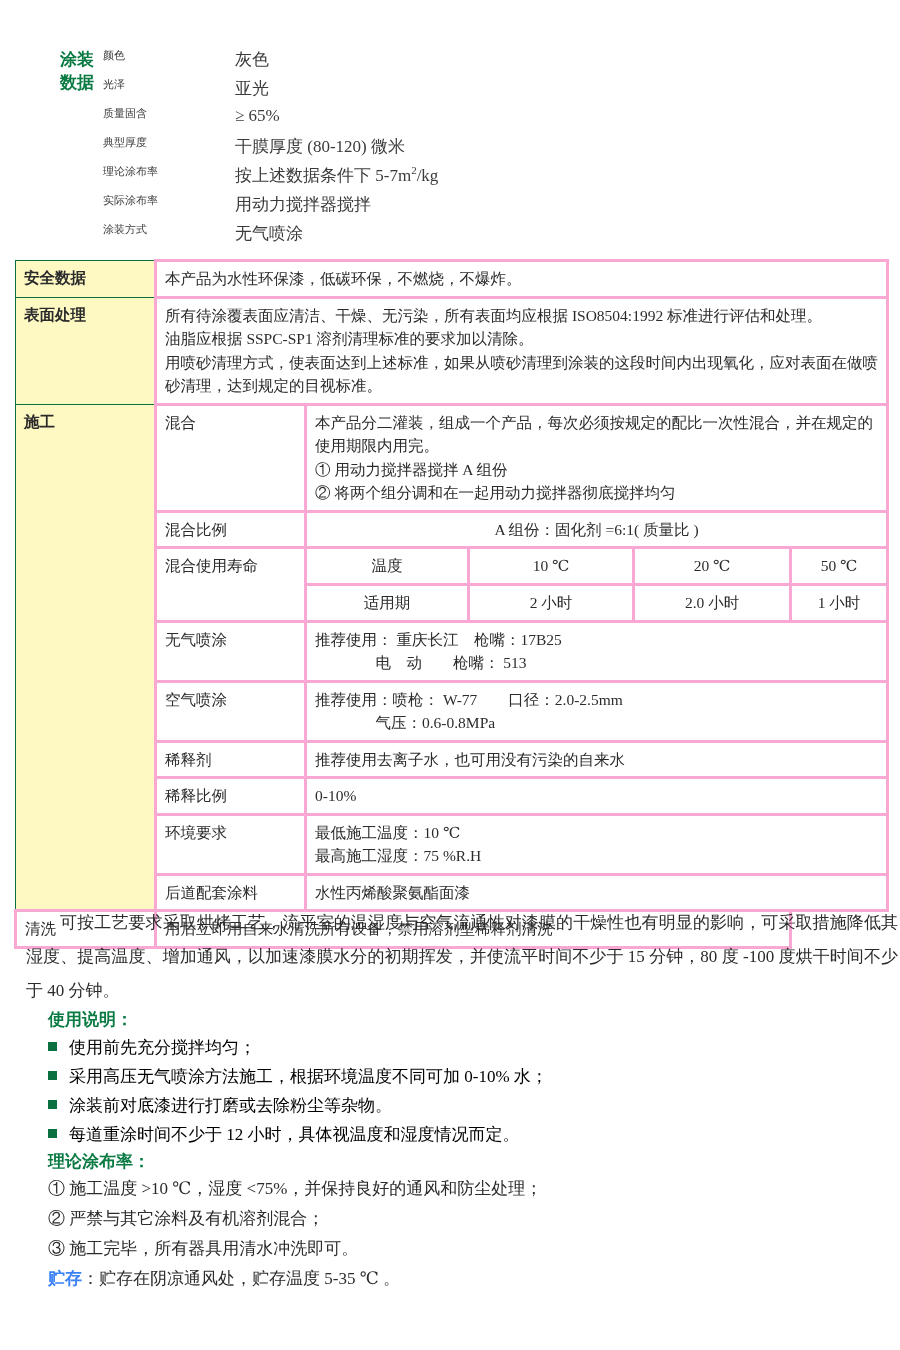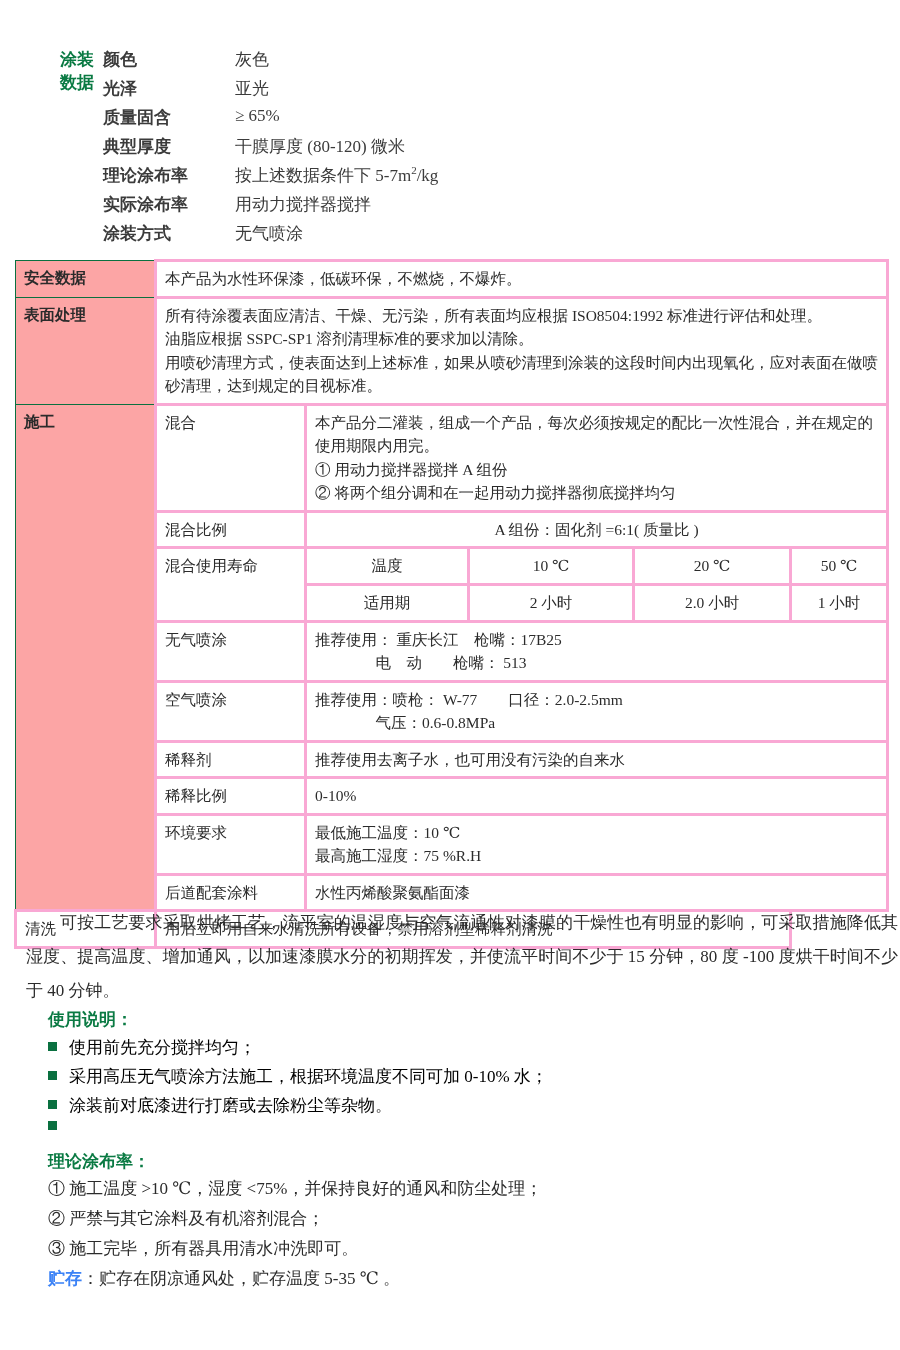--- a/index.html
+++ b/index.html
@@ -14,40 +14,40 @@
 
   
   .spec-block { position:absolute; left:0; top:26px; width:900px;margin-top:22px; }
   .spec-row { display:flex; height:29px; align-items:flex-start; }
   .spec-section-title {
     width:103px; text-align:left; padding-left:60px;
     color:#0a7a43; font-weight:bold; font-size:17px;
     font-family:"Liberation Sans","DejaVu Sans",sans-serif;
     box-sizing:border-box;
   }
-  .spec-label { width:132px; font-size:17px; color:#3b3b3b;font-weight:bold; }
+  .spec-label { width:132px; font-size:11px; color:#3b3b3b; }
   .spec-value { font-size:17px; color:#3b3b3b; }
   .spec-value sup { font-size:11px; vertical-align:super; }
 
   
   .main-table {
     position:absolute; left:14px; top:259px; width:872px;
     border-collapse:collapse;
     table-layout:fixed;
   }
   .main-table td {
     border:3px solid #f9a8d4;
     font-size:15.5px;
     color:#2b2b2b;
     vertical-align:top;
     padding:5px 8px 5px 8px;
     line-height:1.52;
   }
   .green-head {
-    background:#fca5a5;
+    background:#fef9c3;
     color:#ffffff;
     font-weight:bold;
     font-family:"Liberation Sans","DejaVu Sans",sans-serif;
     font-size:15.5px;
     border:1px solid #0a7040 !important;
     vertical-align:top !important;
     padding:5px 8px !important;
     width:140px;
     margin-left:11px;
   }
@@ -228,20 +228,21 @@
   <div class="bullet-row">
     <span class="sq"></span>
     <span>采用高压无气喷涂方法施工，根据环境温度不同可加 0-10% 水；</span>
   </div>
   <div class="bullet-row">
     <span class="sq"></span>
     <span>涂装前对底漆进行打磨或去除粉尘等杂物。</span>
   </div>
   <div class="bullet-row">
     <span class="sq"></span>
+    <span>每道重涂时间不少于 12 小时，具体视温度和湿度情况而定。</span>
   </div>
 </div>
 
 <div class="cautions">
   <div class="head-green">理论涂布率：</div>
   <div class="note-line">① 施工温度 &gt;10 ℃，湿度 &lt;75%，并保持良好的通风和防尘处理；</div>
   <div class="note-line">② 严禁与其它涂料及有机溶剂混合；</div>
   <div class="note-line">③ 施工完毕，所有器具用清水冲洗即可。</div>
   <div class="note-line"><span class="storage-label">贮存</span><span>：贮存在阴凉通风处，贮存温度 5-35 ℃ 。</span></div>
 </div>

